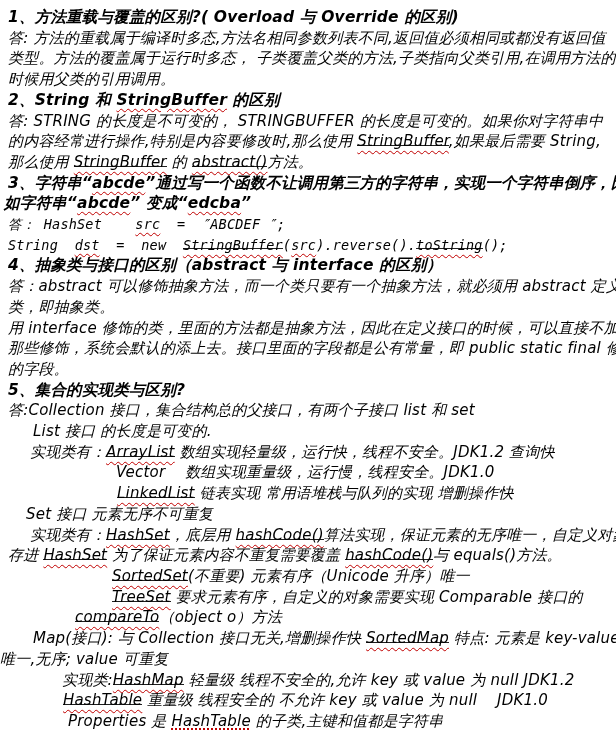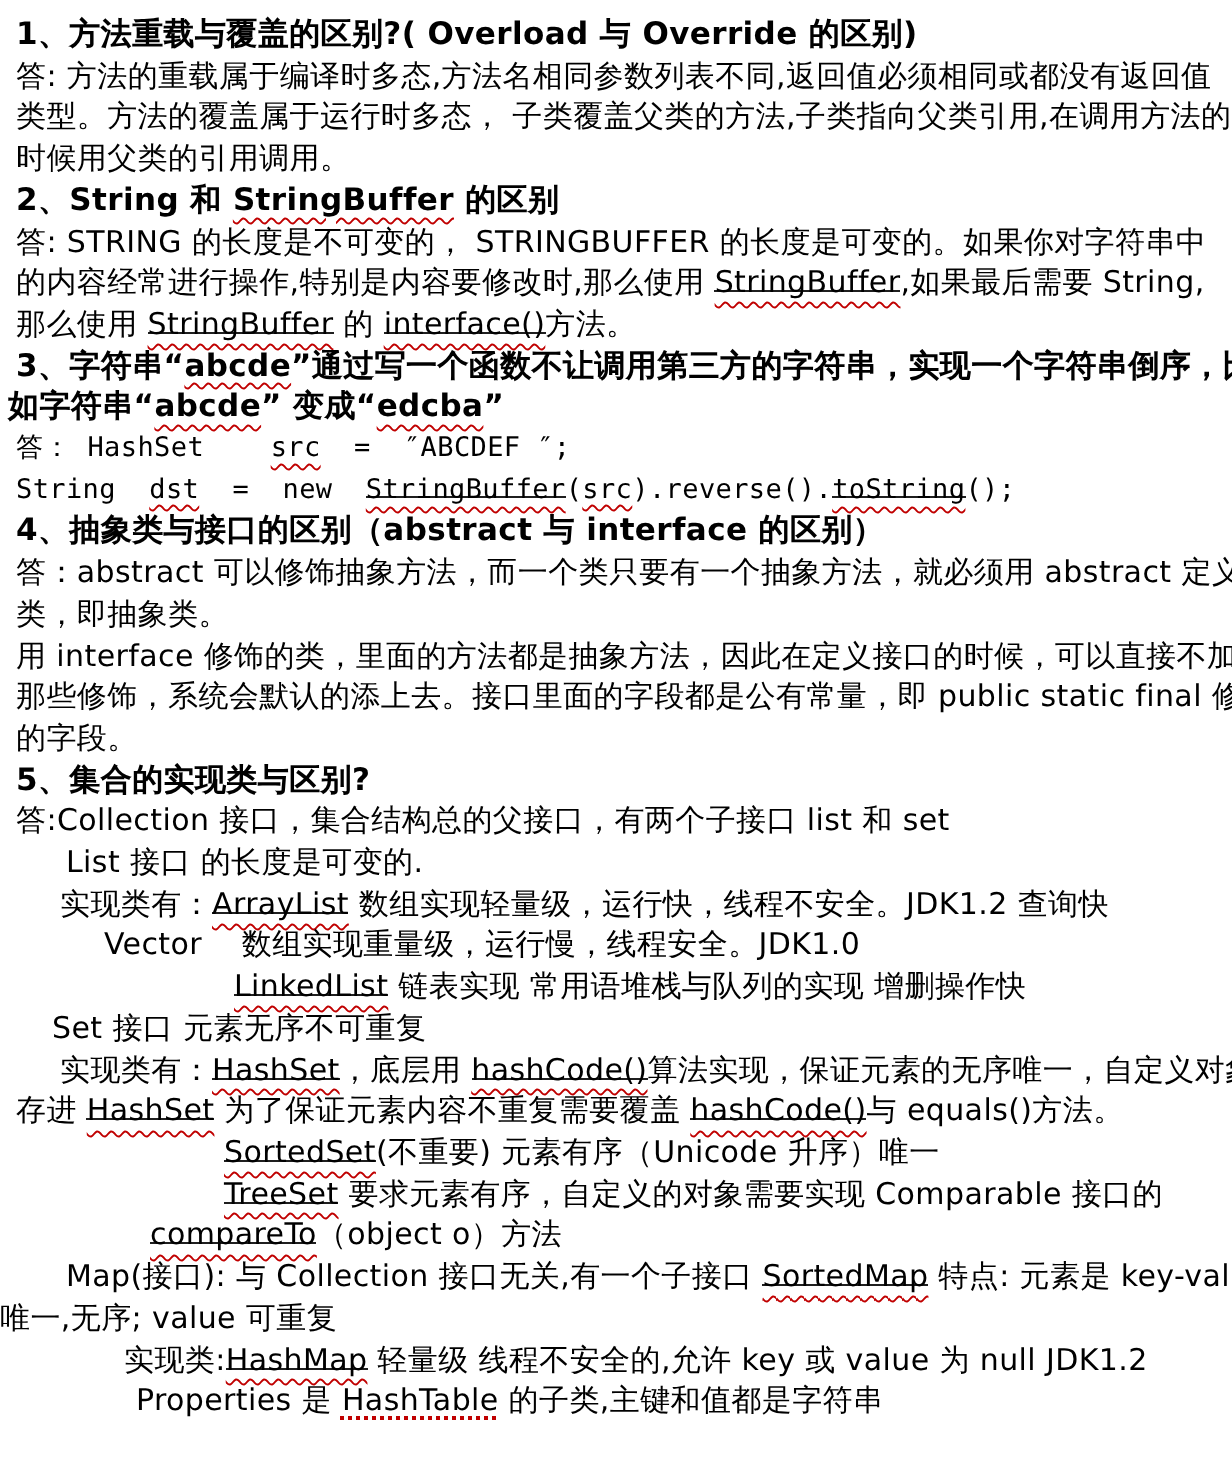--- a/index.html
+++ b/index.html
@@ -12,20 +12,21 @@
   body{
     width:616px;height:733px;overflow:hidden;
     background:var(--bg);
   }
   .page{
     box-sizing:border-box;
     width:616px;height:670px;
     padding-top:7px;
     font-family:"DejaVu Sans","Liberation Sans",sans-serif;
     color:var(--text);
+    font-style:italic;
   }
   .line{
     white-space:pre;
     line-height:20.7px;
     font-size:15px;
     letter-spacing:0.2px;
   }
   .line.heading{
     font-weight:bold;
     font-size:15.5px;
@@ -65,40 +66,41 @@
 <body>
 
 <div class="page">
     <div class="line heading" style="padding-left: 8px;"><span class="m-plain">1、方法重载与覆盖的区别?( Overload 与 Override 的区别)</span></div>
     <div class="line body" style="padding-left: 8px;"><span class="m-plain">答: 方法的重载属于编译时多态,方法名相同参数列表不同,返回值必须相同或都没有返回值</span></div>
     <div class="line body" style="padding-left: 8px;"><span class="m-plain">类型。方法的覆盖属于运行时多态， 子类覆盖父类的方法,子类指向父类引用,在调用方法的</span></div>
     <div class="line body" style="padding-left: 8px;"><span class="m-plain">时候用父类的引用调用。</span></div>
     <div class="line heading" style="padding-left: 8px;"><span class="m-plain">2、String 和 </span><span class="m-wavy">StringBuffer</span><span class="m-plain"> 的区别</span></div>
     <div class="line body" style="padding-left: 8px;"><span class="m-plain">答: STRING 的长度是不可变的， STRINGBUFFER 的长度是可变的。如果你对字符串中</span></div>
     <div class="line body" style="padding-left: 8px;"><span class="m-plain">的内容经常进行操作,特别是内容要修改时,那么使用 </span><span class="m-uwavy">StringBuffer</span><span class="m-plain">,如果最后需要 String,</span></div>
-    <div class="line body" style="padding-left: 8px;"><span class="m-plain">那么使用 </span><span class="m-uwavy">StringBuffer</span><span class="m-plain"> 的 </span><span class="m-uwavy">interface()</span><span class="m-plain">方法。</span></div>
+    <div class="line body" style="padding-left: 8px;"><span class="m-plain">那么使用 </span><span class="m-uwavy">StringBuffer</span><span class="m-plain"> 的 </span><span class="m-uwavy">abstract()</span><span class="m-plain">方法。</span></div>
     <div class="line heading" style="padding-left: 8px;"><span class="m-plain">3、字符串“</span><span class="m-wavy">abcde</span><span class="m-plain">”通过写一个函数不让调用第三方的字符串，实现一个字符串倒序，比</span></div>
     <div class="line heading" style="padding-left: 4px;"><span class="m-plain">如字符串“</span><span class="m-wavy">abcde</span><span class="m-plain">” 变成“</span><span class="m-wavy">edcba</span><span class="m-plain">”</span></div>
     <div class="line code" style="padding-left: 8px;"><span class="m-plain">答： HashSet    </span><span class="m-wavy">src</span><span class="m-plain">  =  ″ABCDEF ″;</span></div>
     <div class="line code" style="padding-left: 8px;"><span class="m-plain">String  </span><span class="m-wavy">dst</span><span class="m-plain">  =  new  </span><span class="m-uwavy">StringBuffer</span><span class="m-plain">(</span><span class="m-wavy">src</span><span class="m-plain">).reverse().</span><span class="m-uwavy">toString</span><span class="m-plain">();</span></div>
     <div class="line heading" style="padding-left: 8px;"><span class="m-plain">4、抽象类与接口的区别（abstract 与 interface 的区别）</span></div>
     <div class="line body" style="padding-left: 8px;"><span class="m-plain">答：abstract 可以修饰抽象方法，而一个类只要有一个抽象方法，就必须用 abstract 定义该</span></div>
     <div class="line body" style="padding-left: 8px;"><span class="m-plain">类，即抽象类。</span></div>
     <div class="line body" style="padding-left: 8px;"><span class="m-plain">用 interface 修饰的类，里面的方法都是抽象方法，因此在定义接口的时候，可以直接不加</span></div>
     <div class="line body" style="padding-left: 8px;"><span class="m-plain">那些修饰，系统会默认的添上去。接口里面的字段都是公有常量，即 public static final 修饰</span></div>
     <div class="line body" style="padding-left: 8px;"><span class="m-plain">的字段。</span></div>
     <div class="line heading" style="padding-left: 8px;"><span class="m-plain">5、集合的实现类与区别?</span></div>
     <div class="line body" style="padding-left: 8px;"><span class="m-plain">答:Collection 接口，集合结构总的父接口，有两个子接口 list 和 set</span></div>
     <div class="line body" style="padding-left: 33px;"><span class="m-plain">List 接口 的长度是可变的.</span></div>
     <div class="line body" style="padding-left: 30px;"><span class="m-plain">实现类有：</span><span class="m-uwavy">ArrayList</span><span class="m-plain"> 数组实现轻量级，运行快，线程不安全。JDK1.2 查询快</span></div>
-    <div class="line body" style="padding-left: 52px;"><span class="m-plain">Vector    数组实现重量级，运行慢，线程安全。JDK1.0</span></div>
+    <div class="line body" style="padding-left: 116px;"><span class="m-plain">Vector    数组实现重量级，运行慢，线程安全。JDK1.0</span></div>
     <div class="line body" style="padding-left: 117px;"><span class="m-uwavy">LinkedList</span><span class="m-plain"> 链表实现 常用语堆栈与队列的实现 增删操作快</span></div>
     <div class="line body" style="padding-left: 26px;"><span class="m-plain">Set 接口 元素无序不可重复</span></div>
     <div class="line body" style="padding-left: 30px;"><span class="m-plain">实现类有：</span><span class="m-uwavy">HashSet</span><span class="m-plain">，底层用 </span><span class="m-uwavy">hashCode()</span><span class="m-plain">算法实现，保证元素的无序唯一，自定义对象</span></div>
     <div class="line body" style="padding-left: 8px;"><span class="m-plain">存进 </span><span class="m-uwavy">HashSet</span><span class="m-plain"> 为了保证元素内容不重复需要覆盖 </span><span class="m-uwavy">hashCode()</span><span class="m-plain">与 equals()方法。</span></div>
     <div class="line body" style="padding-left: 112px;"><span class="m-uwavy">SortedSet</span><span class="m-plain">(不重要) 元素有序（Unicode 升序）唯一</span></div>
     <div class="line body" style="padding-left: 112px;"><span class="m-uwavy">TreeSet</span><span class="m-plain"> 要求元素有序，自定义的对象需要实现 Comparable 接口的</span></div>
     <div class="line body" style="padding-left: 75px;"><span class="m-uwavy">compareTo</span><span class="m-plain">（object o）方法</span></div>
-    <div class="line body" style="padding-left: 33px;"><span class="m-plain">Map(接口): 与 Collection 接口无关,有一个子接口 </span><span class="m-uwavy">SortedMap</span><span class="m-plain"> 特点: 元素是 key-value, key</span></div>
+    <div class="line body" style="padding-left: 33px;"><span class="m-plain">Map(接口): 与 Collection 接口无关,增删操作快 </span><span class="m-uwavy">SortedMap</span><span class="m-plain"> 特点: 元素是 key-value, key</span></div>
     <div class="line body" style="padding-left: 0;"><span class="m-plain">唯一,无序; value 可重复</span></div>
     <div class="line body" style="padding-left: 30px; margin-left: 32px;"><span class="m-plain">实现类:</span><span class="m-uwavy">HashMap</span><span class="m-plain"> 轻量级 线程不安全的,允许 key 或 value 为 null JDK1.2</span></div>
+    <div class="line body" style="padding-left: 63px;"><span class="m-uwavy">HashTable</span><span class="m-plain"> 重量级 线程安全的 不允许 key 或 value 为 null    JDK1.0</span></div>
     <div class="line body" style="padding-left: 68px;"><span class="m-plain">Properties 是 </span><span class="m-dot">HashTable</span><span class="m-plain"> 的子类,主键和值都是字符串</span></div>
   </div>
 
 </body></html>

